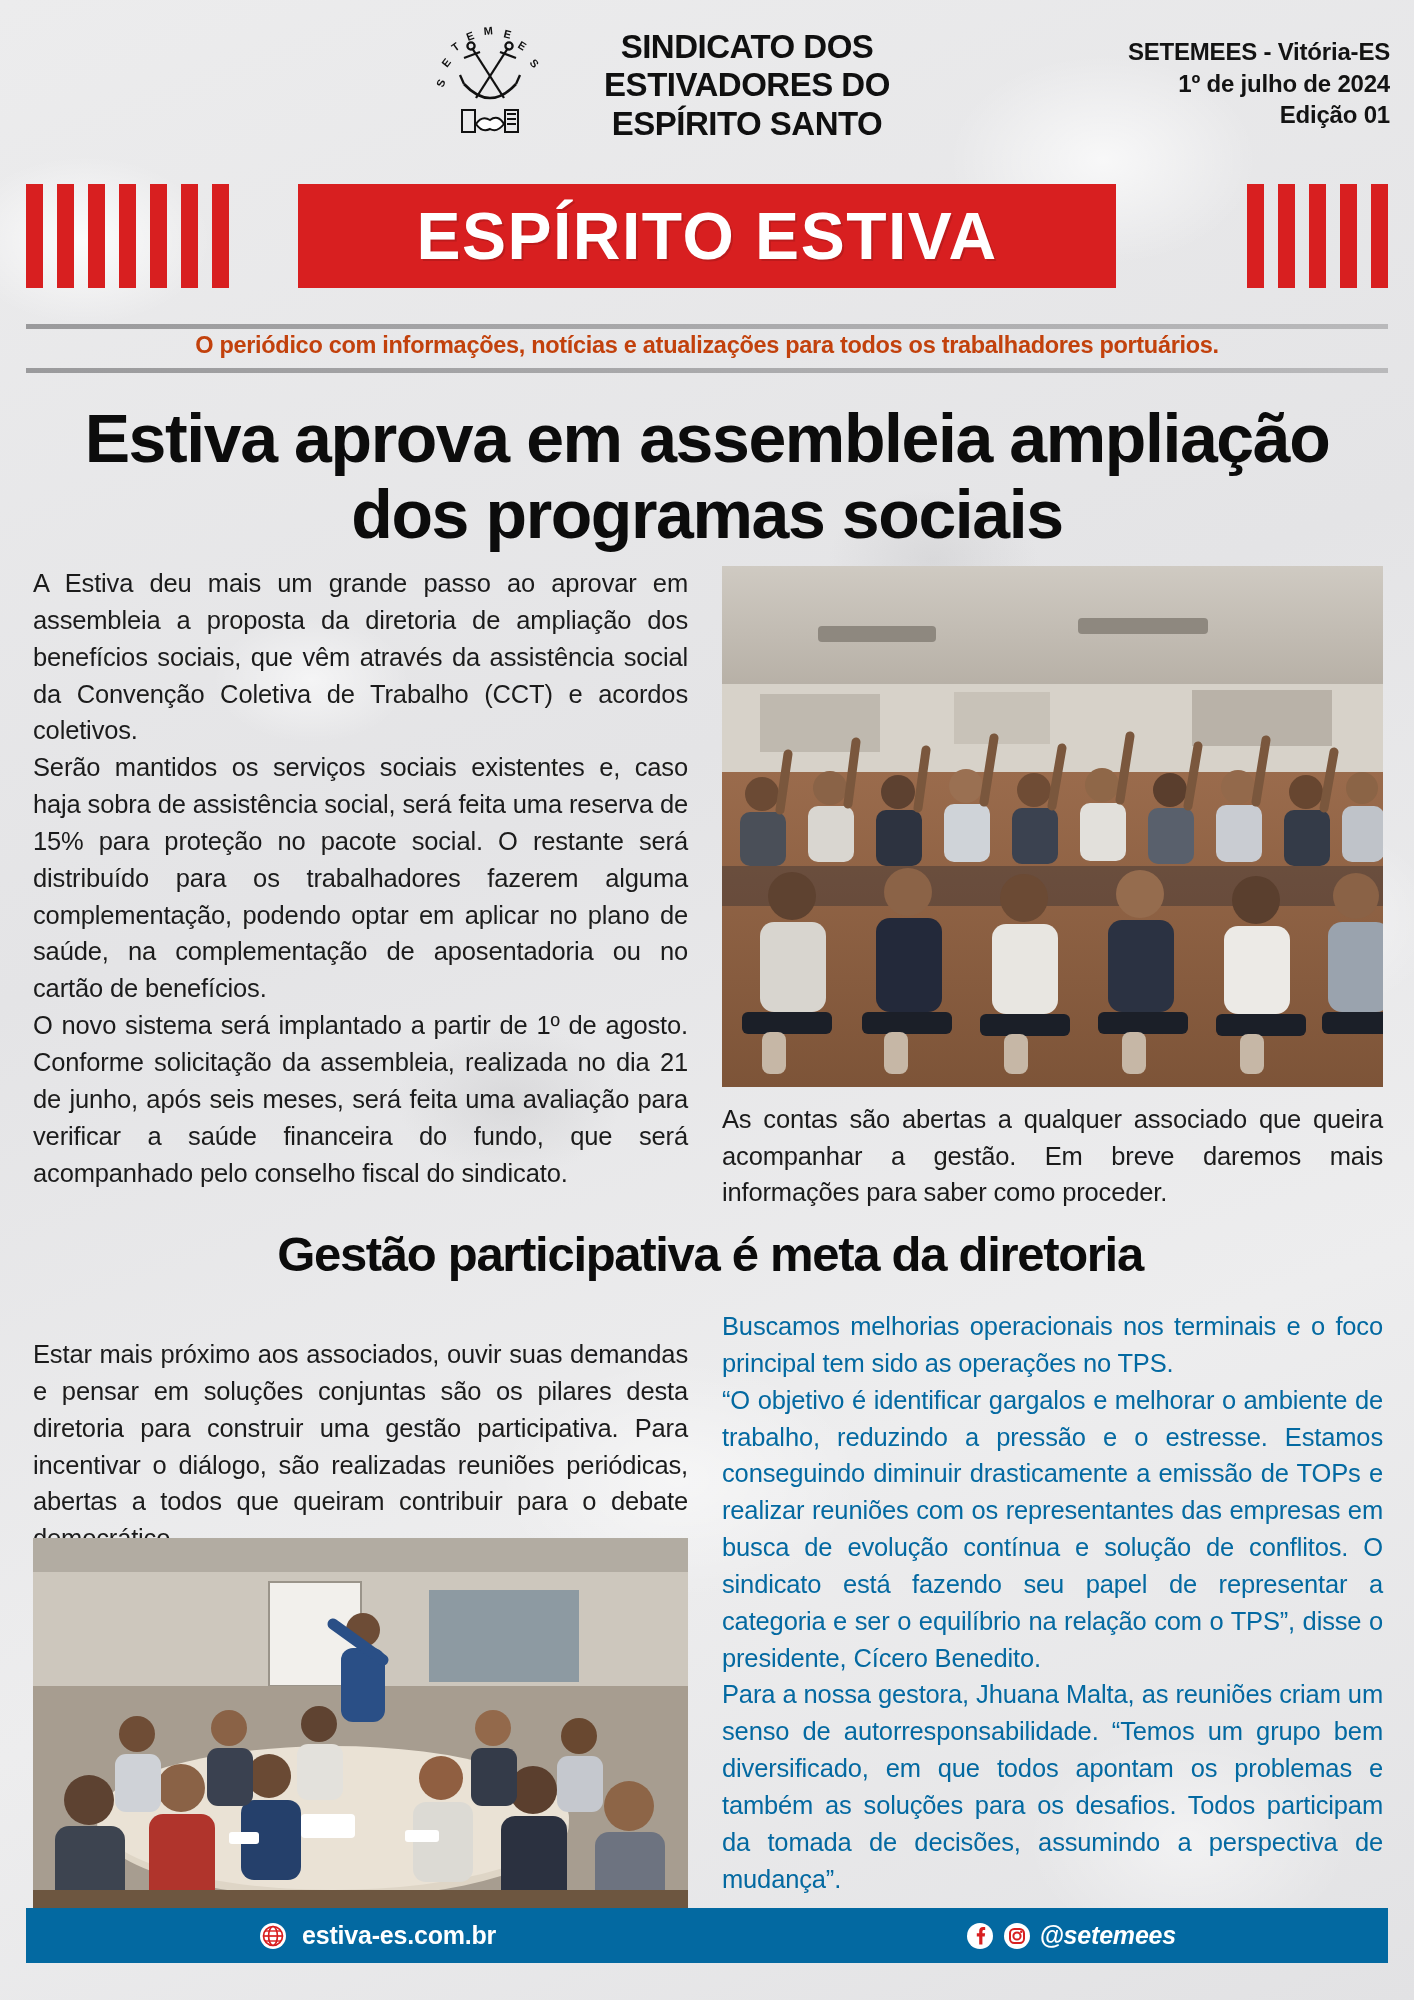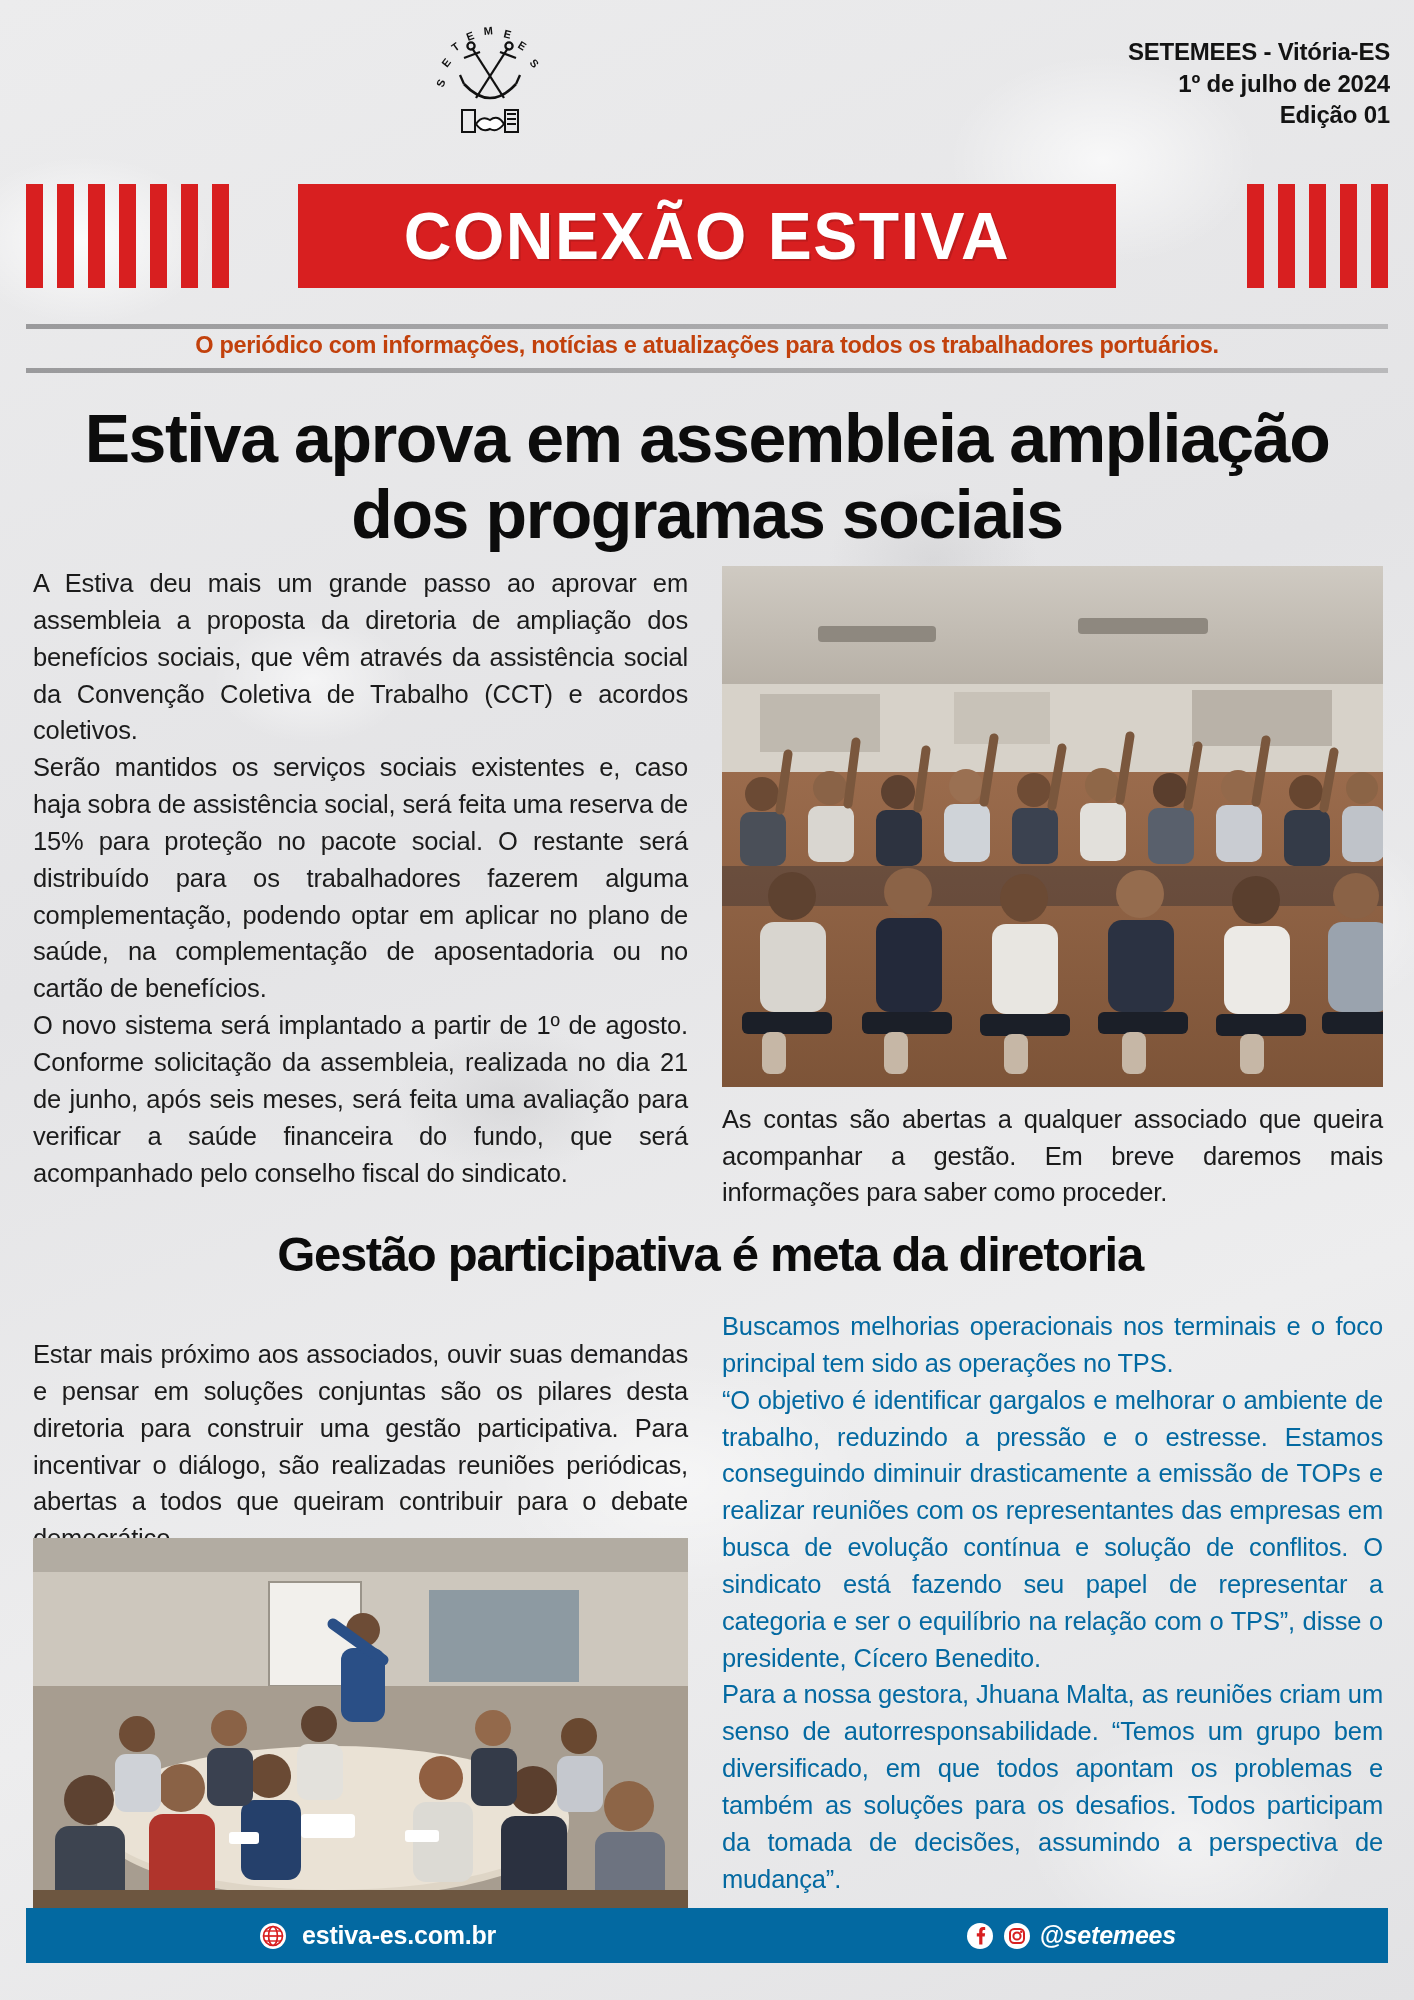--- a/index.html
+++ b/index.html
@@ -229,40 +229,41 @@
           <rect x="32" y="96" width="13" height="22"></rect>
           <rect x="75" y="96" width="13" height="22"></rect>
           <line x1="77" y1="100" x2="86" y2="100"></line>
           <line x1="77" y1="105" x2="86" y2="105"></line>
           <line x1="77" y1="110" x2="86" y2="110"></line>
           <path d="M46 110 q6 -9 14 -4 q8 -6 14 4 q-7 9 -14 5 q-8 4 -14 -5 z" fill="#fff"></path>
         </g>
       </svg>
     </div>
 
+    <div class="org-title">SINDICATO DOS ESTIVADORES DO ESPÍRITO SANTO</div>
 
     <div class="issue-block">
       <div>SETEMEES - Vitória-ES</div>
       <div>1º de julho de 2024</div>
       <div>Edição 01</div>
     </div>
   </div>
 
   <div class="banner">
     <div class="stripes left">
       <div class="stripe"></div>
       <div class="stripe"></div>
       <div class="stripe"></div>
       <div class="stripe"></div>
       <div class="stripe"></div>
       <div class="stripe"></div>
       <div class="stripe"></div>
     </div>
     <div class="banner-core">
-      <span>CONEXÃO ESTIVA</span>
+      <span>ESPÍRITO ESTIVA</span>
     </div>
     <div class="stripes right">
       <div class="stripe"></div>
       <div class="stripe"></div>
       <div class="stripe"></div>
       <div class="stripe"></div>
       <div class="stripe"></div>
     </div>
   </div>
 

